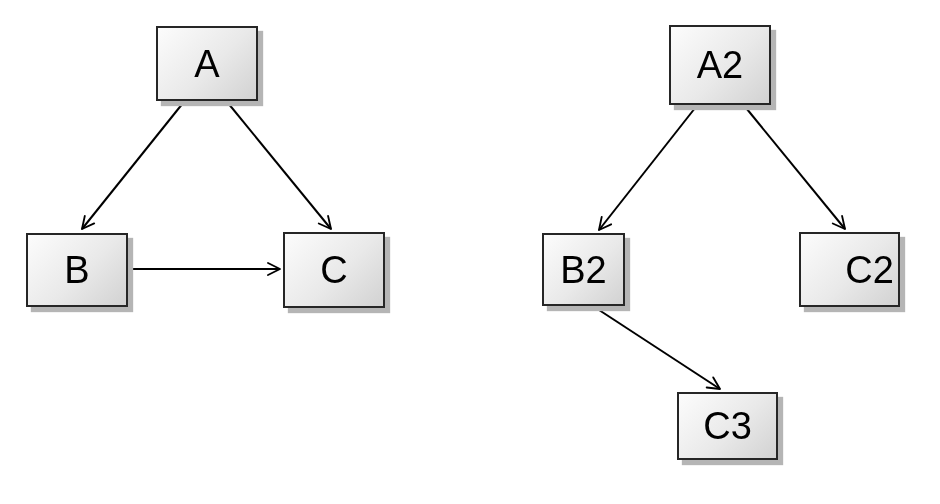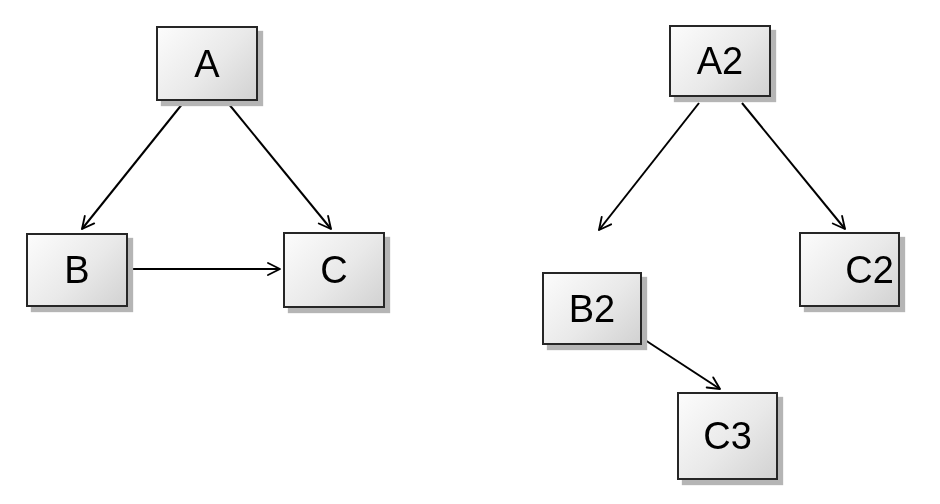--- a/index.html
+++ b/index.html
@@ -62,26 +62,26 @@
   <div id="node-layer">
       <div class="node" style="left: 156px; top: 26px; width: 102px; height: 75px;">
         <span class="node-label">A</span>
       </div>
       <div class="node" style="left: 26px; top: 233px; width: 102px; height: 74px;">
         <span class="node-label">B</span>
       </div>
       <div class="node" style="left: 283px; top: 232px; width: 102px; height: 76px;">
         <span class="node-label">C</span>
       </div>
-      <div class="node" style="left: 669px; top: 25px; width: 102px; height: 72px;">
+      <div class="node" style="left: 669px; top: 25px; width: 102px; height: 80px;">
         <span class="node-label">A2</span>
       </div>
-      <div class="node" style="left: 542px; top: 233px; width: 100px; height: 73px; margin-top: 39px;">
+      <div class="node" style="left: 542px; top: 233px; width: 83px; height: 73px;">
         <span class="node-label">B2</span>
       </div>
       <div class="node" style="left: 799px; top: 232px; width: 101px; height: 75px; padding-left: 40px;">
         <span class="node-label">C2</span>
       </div>
-      <div class="node" style="left: 677px; top: 392px; width: 101px; height: 88px; justify-content: center;">
+      <div class="node" style="left: 677px; top: 392px; width: 101px; height: 68px; justify-content: center;">
         <span class="node-label">C3</span>
       </div>
     </div>
 </div>
 
 </body></html>

